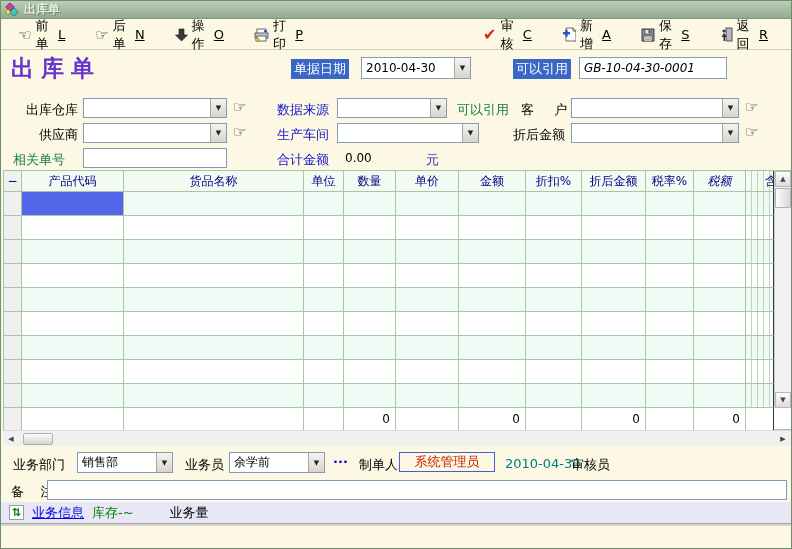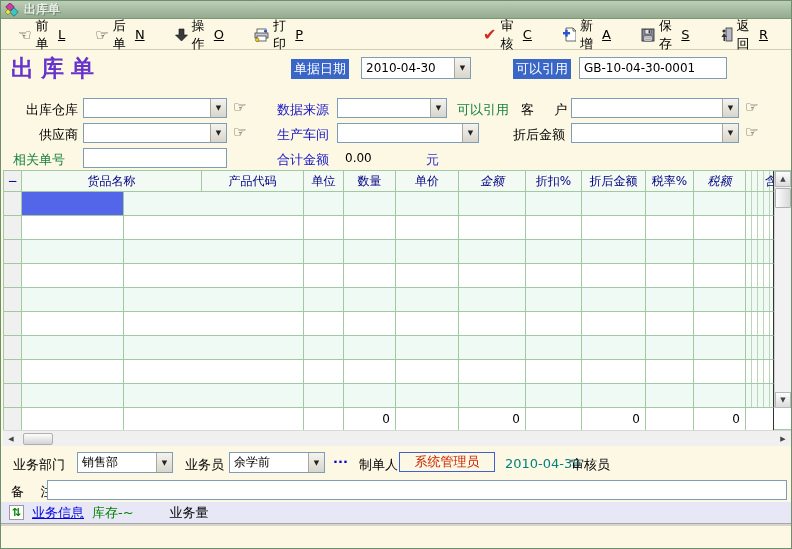--- a/index.html
+++ b/index.html
@@ -202,21 +202,21 @@
     </span>
   </div>
 
   <div class="form-title">出库单</div>
   <span class="hl-label" style="left:290px; top:58px;">单据日期</span>
   <div class="combo" style="left:360px; top:56px; width:110px; height:22px;">
     <span class="cval">2010-04-30</span>
     <span class="cbtn">▼</span>
   </div>
   <span class="hl-label" style="left:512px; top:58px;">可以引用</span>
-  <input class="tinput" style="left: 578px; top: 56px; width: 148px; height: 22px;" value="GB-10-04-30-0001">
+  <input class="tinput" style="left: 578px; top: 56px; width: 148px; height: 22px; font-style: italic;" value="GB-10-04-30-0001">
 
   <span class="flabel" style="left:25px; top:100px;">出库仓库</span>
   <div class="combo" style="left:82px; top:97px; width:144px; height:20px;">
     <span class="cval"></span>
       <span class="cbtn">▼</span>
   </div>
   <span class="hand" style="left:232px; top:99px;">☞</span>
 
   <span class="flabel blue" style="left:276px; top:100px;">数据来源</span>
   <div class="combo" style="left:336px; top:97px; width:110px; height:20px;">
@@ -255,26 +255,26 @@
   <span class="flabel teal" style="left:12px; top:150px;">相关单号</span>
   <input class="tinput" style="left: 82px; top: 147px; width: 144px; height: 20px;">
 
   <span class="flabel blue" style="left:276px; top:150px;">合计金额</span>
   <span class="flabel" style="left:344px; top:150px; font-size:12px;">0.00</span>
   <span class="flabel" style="left:425px; top:150px; color:#3333cc;">元</span>
 
   <div class="grid">
     <div class="grow ghead">
         <div class="gc ind" style="width: 18px;">−</div>
+        <div class="gc" style="width: 102px;">产品代码</div>
         <div class="gc" style="width: 180px;">货品名称</div>
-        <div class="gc" style="width: 102px;">产品代码</div>
         <div class="gc" style="width: 40px;">单位</div>
         <div class="gc" style="width: 52px;">数量</div>
         <div class="gc" style="width: 63px;">单价</div>
-        <div class="gc" style="width: 67px; font-style: italic;">金额</div>
+        <div class="gc" style="width: 67px;">金额</div>
         <div class="gc" style="width: 56px;">折扣%</div>
         <div class="gc" style="width: 64px;">折后金额</div>
         <div class="gc" style="width: 48px;">税率%</div>
         <div class="gc" style="width: 52px; font-style: italic;">税额</div>
         <div class="gc clip" style="width: 28px;">含</div>
       </div>
     <div>
         <div class="grow row-mint">
           <div class="gc ind" style="width: 18px;"></div>
           <div class="gc sel" style="width: 102px;"></div>

